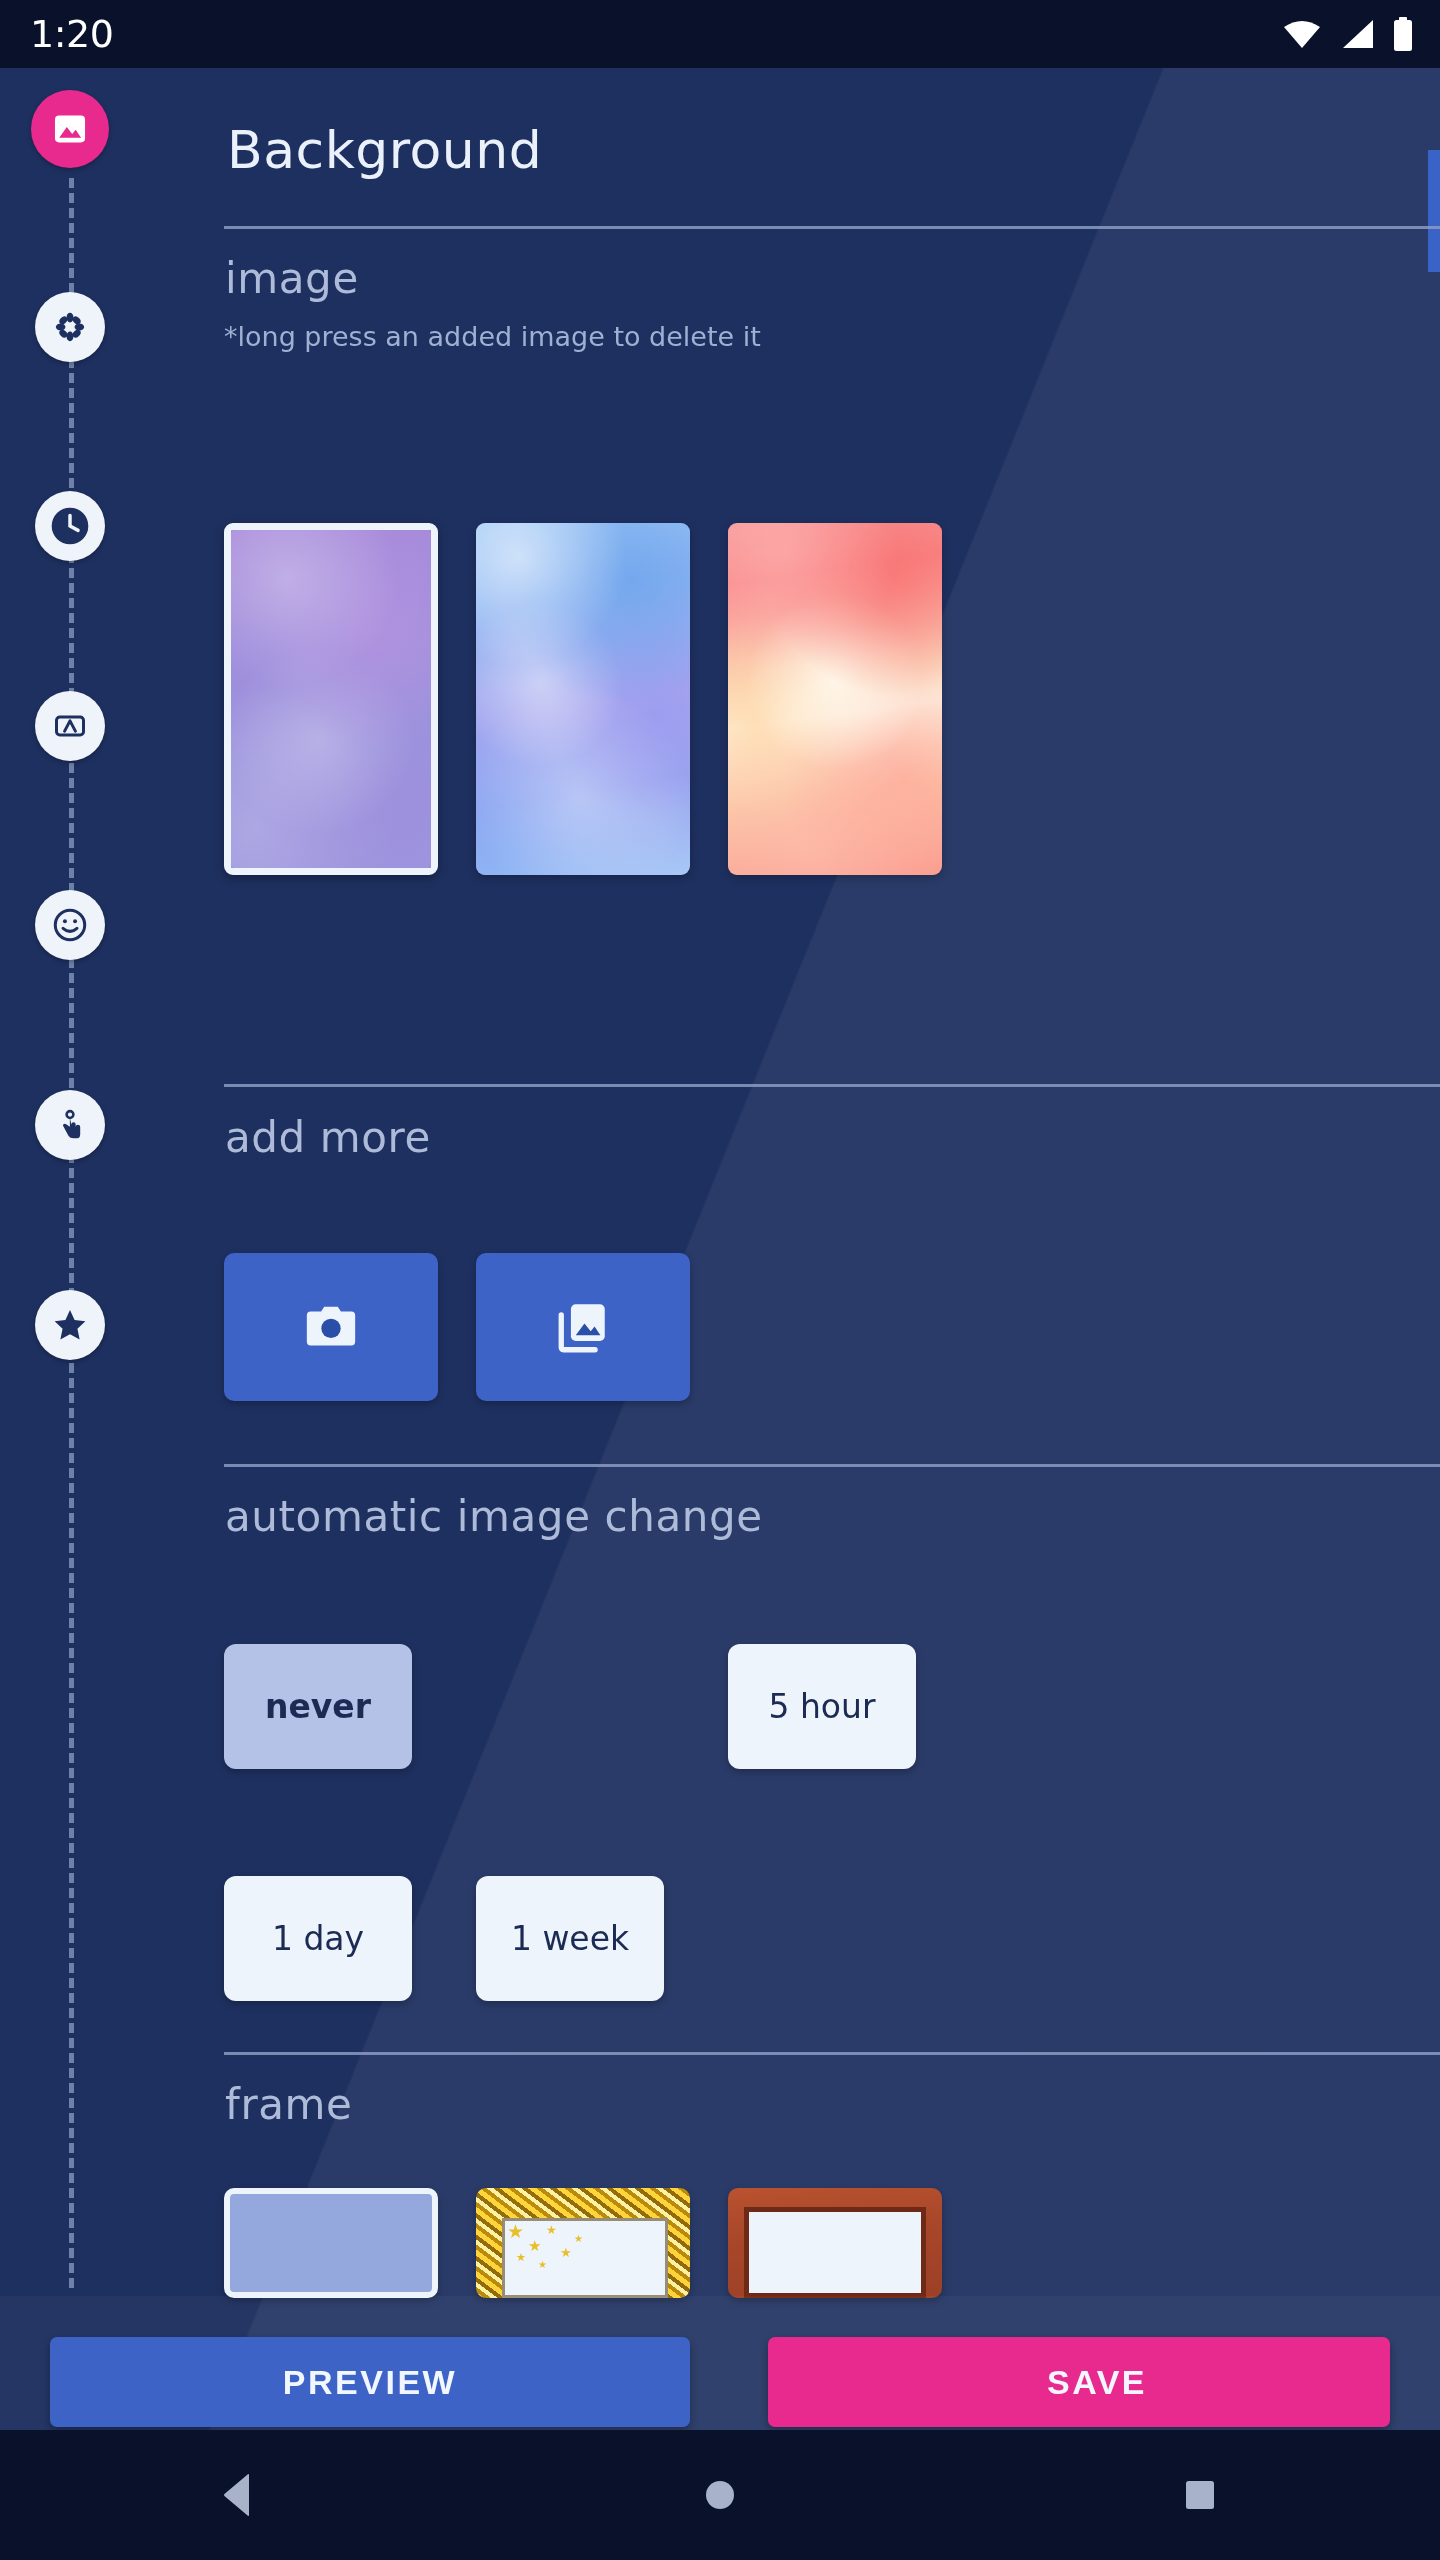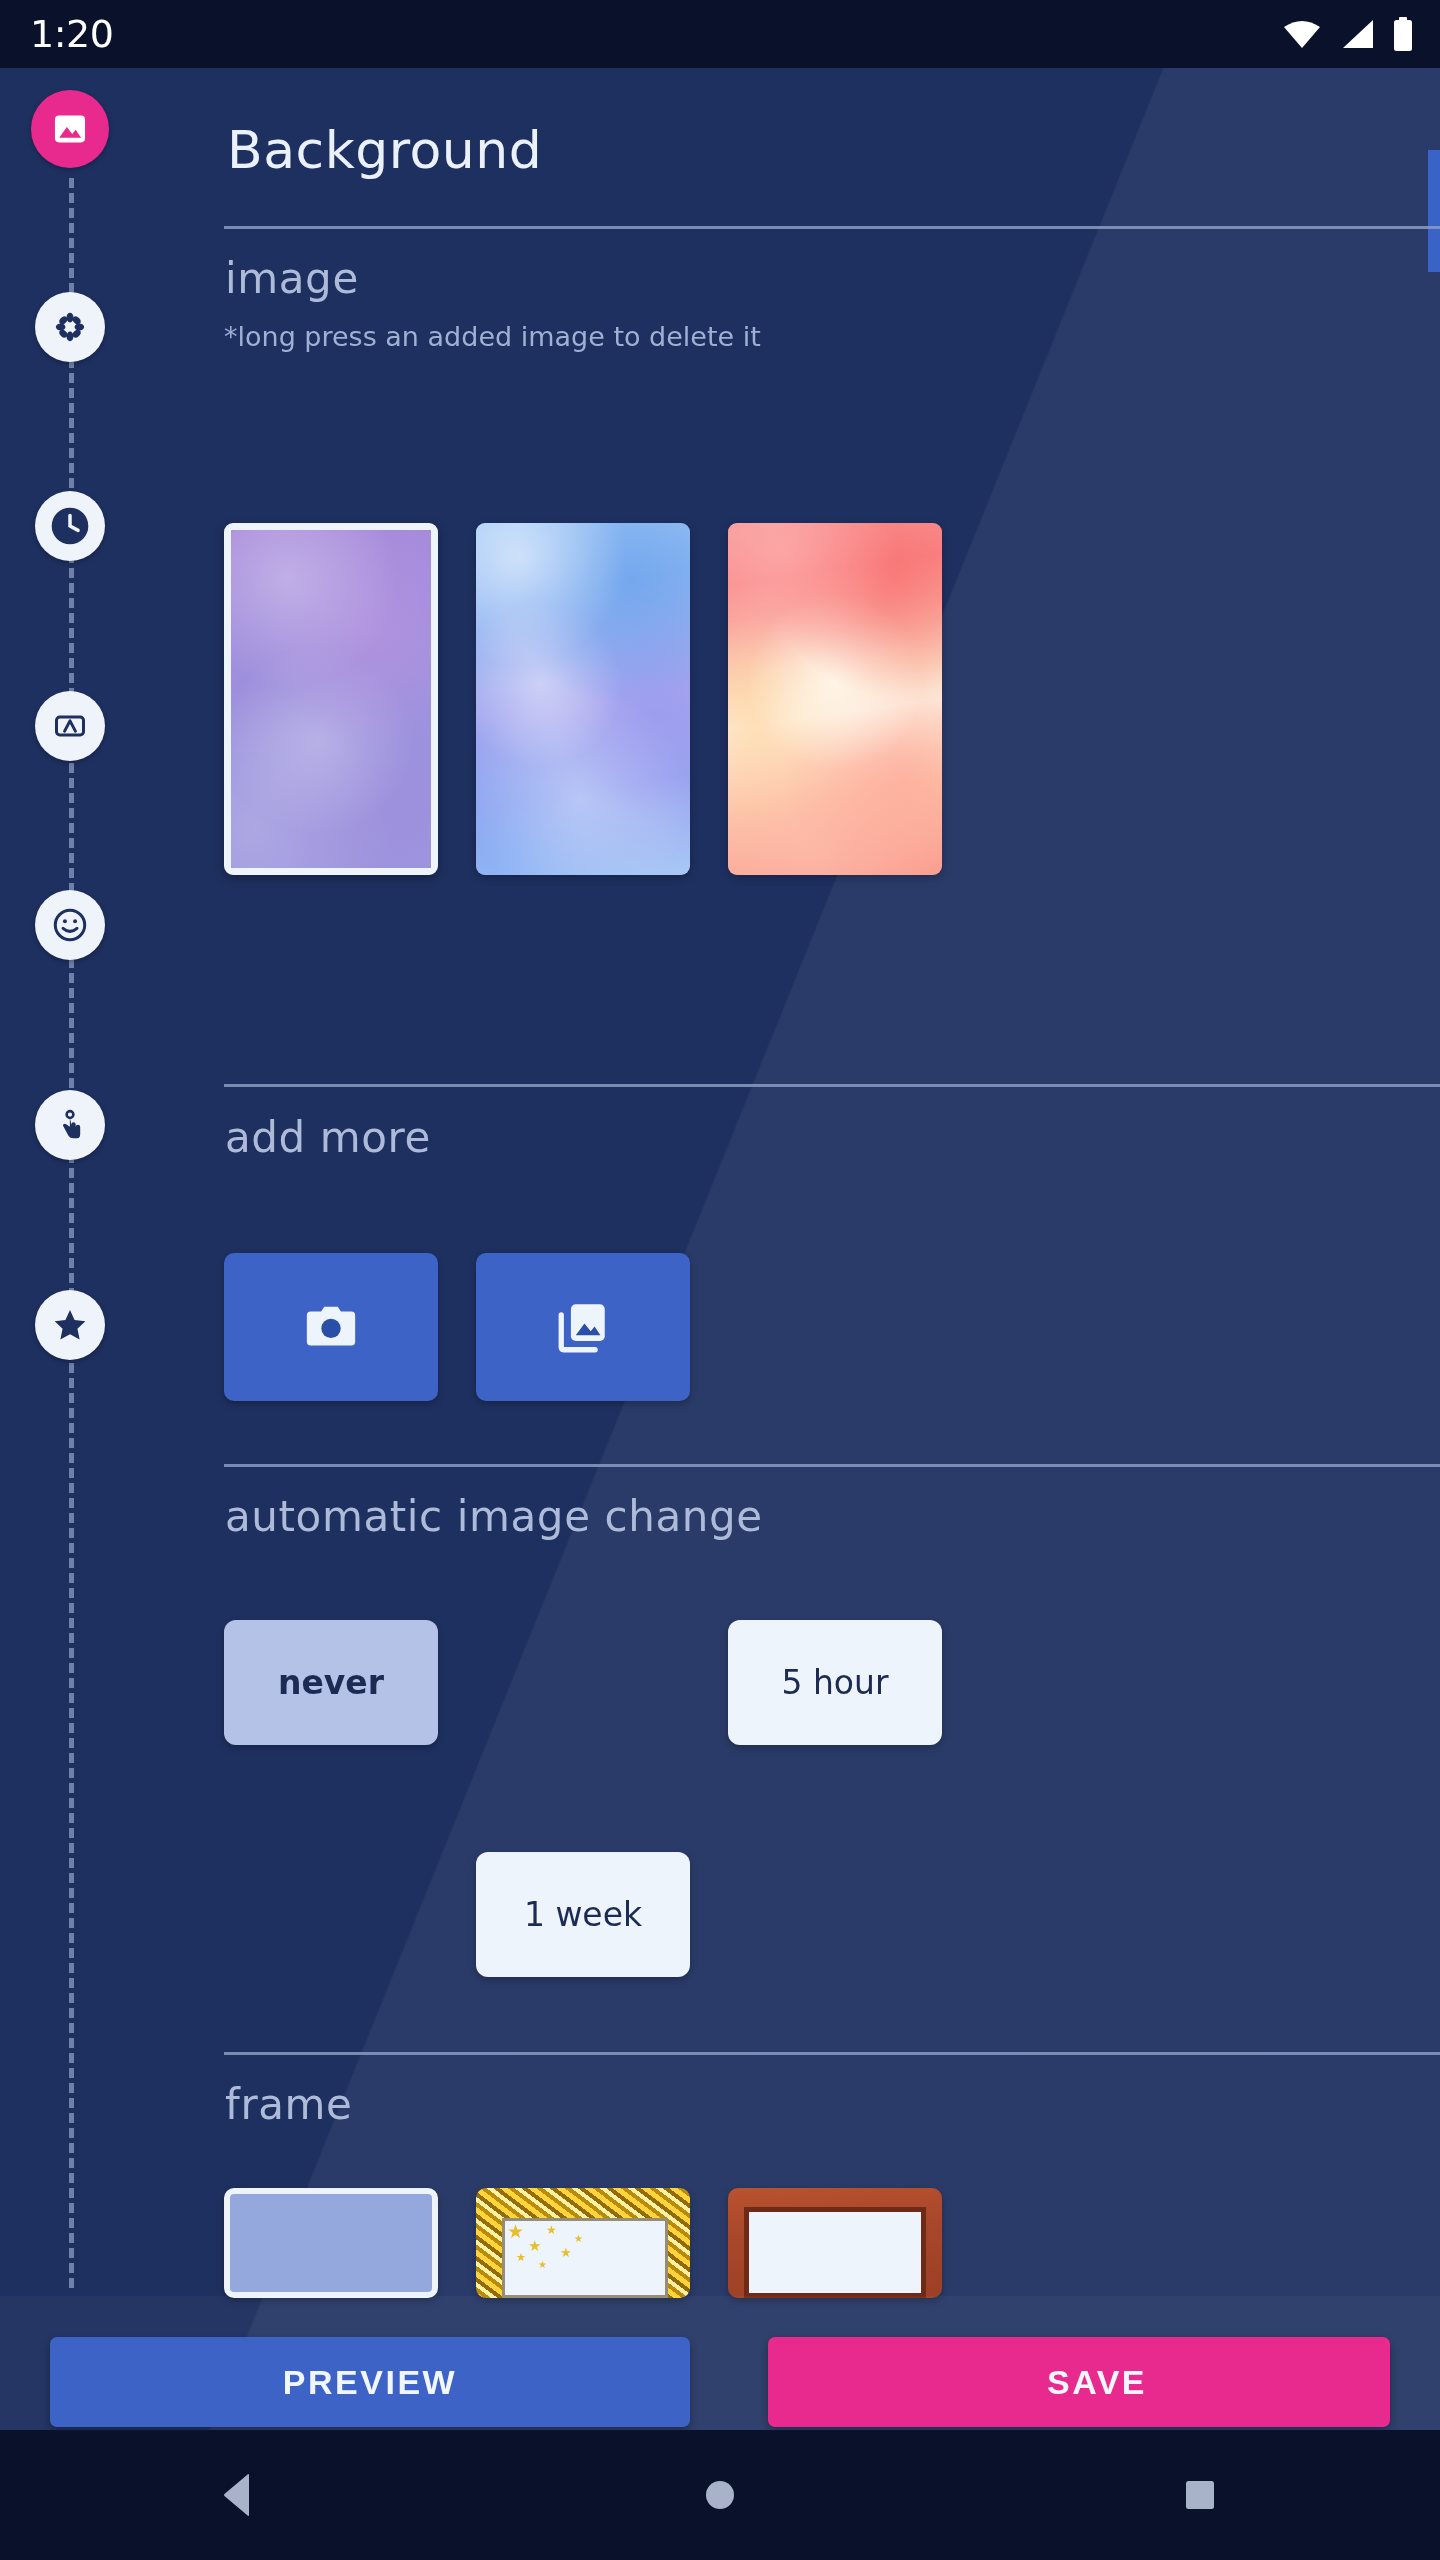--- a/index.html
+++ b/index.html
@@ -225,31 +225,32 @@
     border-radius: 10px;
     display: flex;
     align-items: center;
     justify-content: center;
     box-shadow: 0 3px 7px rgba(0,0,0,0.26);
   }
 
   
   .chip {
     position: absolute;
-    width: 214px;
+    width: 188px;
     height: 125px;
     background: #eef4fc;
     border-radius: 12px;
     display: flex;
     align-items: center;
     justify-content: center;
     font-size: 33px;
     color: #1c2b54;
     font-family: "DejaVu Sans", sans-serif;
     box-shadow: 0 3px 7px rgba(0,0,0,0.25);
+    margin-top: 24px;
   }
   .chip.selected {
     background: #b5c2e8;
     font-weight: bold;
   }
 
   
   .frame {
     position: absolute;
     top: 2120px;
@@ -483,20 +484,21 @@
         <path d="M9 15.4 L12.6 10.6 L15.2 13.8 L16.8 11.8 L19.2 15.4 Z" fill="#2a4fa8"></path>
       </svg>
     </div>
 
     <div class="divider" style="top:1396px"></div>
 
     <div class="section-label" style="top:1424px">automatic image change</div>
 
     <div class="chip selected" style="left:84px;  top:1552px">never</div>
     <div class="chip" style="left:588px; top:1552px">5 hour</div>
+    <div class="chip" style="left:84px;  top:1784px">1 day</div>
     <div class="chip" style="left:336px; top:1784px">1 week</div>
 
     <div class="divider" style="top:1984px"></div>
 
     <div class="section-label" style="top:2012px">frame</div>
 
     <div class="frame frame-plain" style="left:84px"></div>
 
     <div class="frame frame-gold" style="left:336px">
       <div class="frame-gold-mat">

